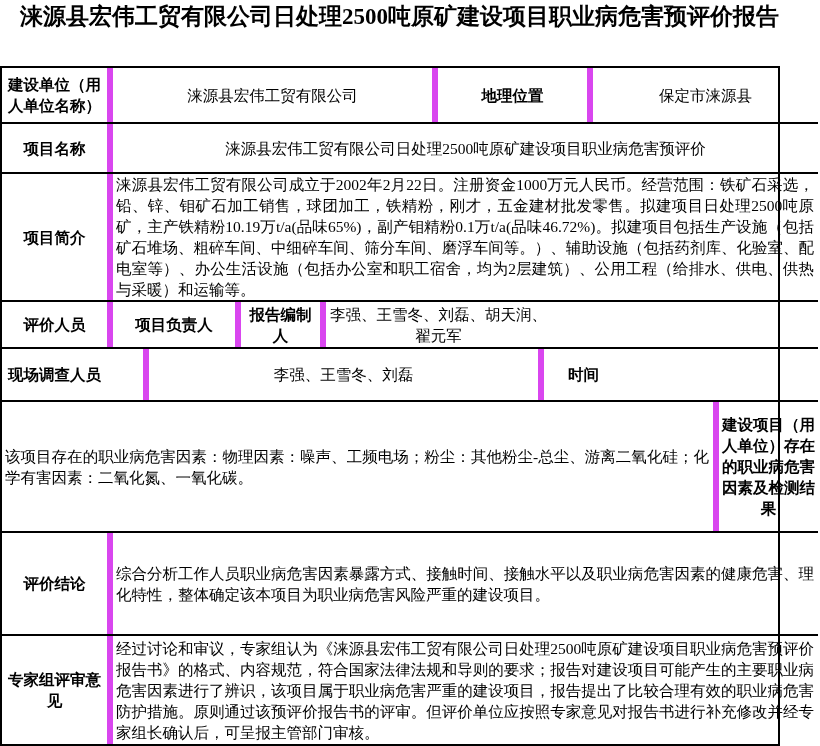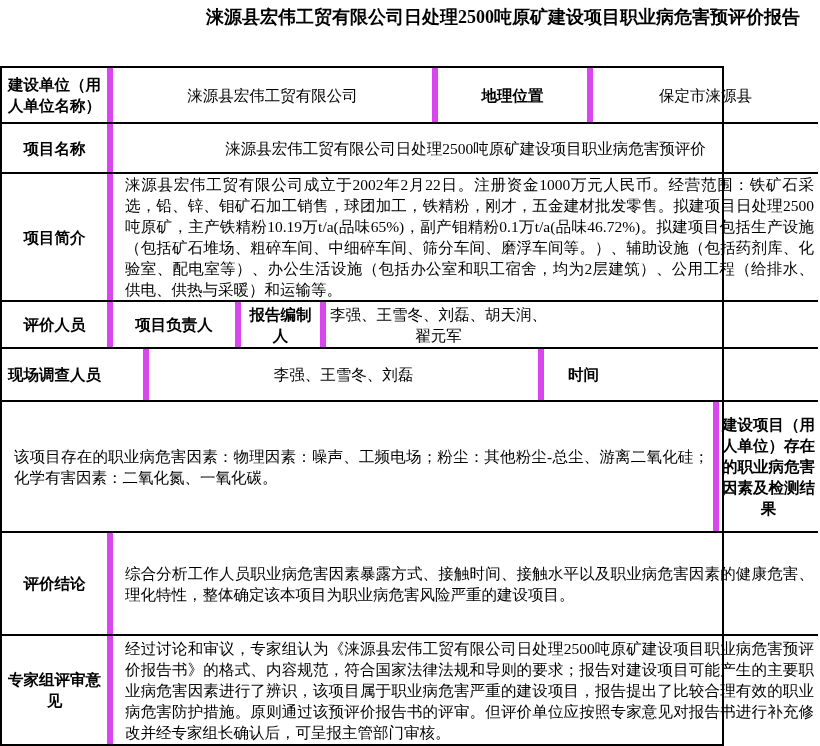--- a/index.html
+++ b/index.html
@@ -10,29 +10,29 @@
     color: #000000;
     overflow: hidden;
   }
   .doc { width: 820px; height: 746px; background: #ffffff; }
 
   .title {
     width: 780px;
     margin: 0 auto;
     height: 66px;
     padding-top: 1px;
-    text-align: right;
-    font-size: 18px;
+    text-align: left;
+    font-size: 23px;
     font-weight: bold;
     line-height: 32px;
     letter-spacing: 0px;
   }
 
   .tbl {
-    width: 724px;
+    width: 780px;
     height: 680px;
     border: 2px solid #000000;
     background: #ffffff;
   }
   .row { display: flex; width: 816px; border-top: 2px solid #000000; }
   .row:first-child { border-top: none; }
 
   .cell {
     border-left: 6px solid #d946ef;
     display: flex;
@@ -44,21 +44,21 @@
     padding: 2px 2px;
     overflow: hidden;
     word-break: break-all;
   }
   .cell:first-child { border-left: none; }
   .hd { font-weight: bold; }
   .long {
     justify-content: flex-start;
     text-align: left;
     text-align: justify;
-    padding: 2px 4px 2px 12px;
+    padding: 2px 4px 2px 3px;
   }
 
   
   .r1 { height: 54px; }
   .r2 { height: 50px; }
   .r3 { height: 128px; }
   .r4 { height: 47px; }
   .r5 { height: 53px; }
   .r6 { height: 131px; }
   .r7 { height: 103px; }

